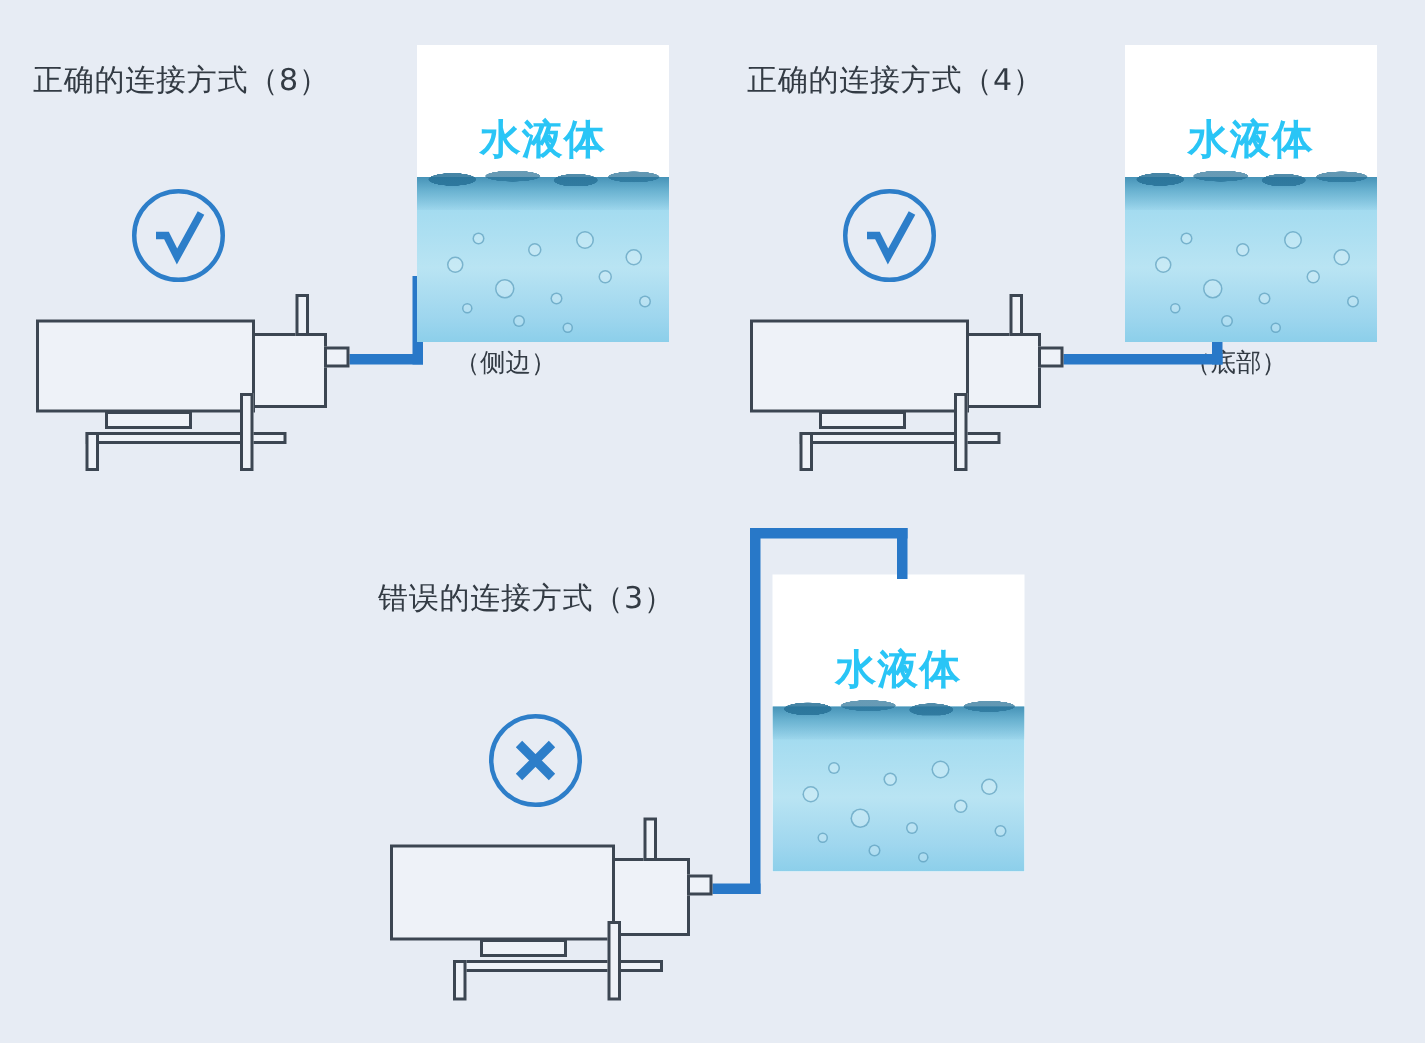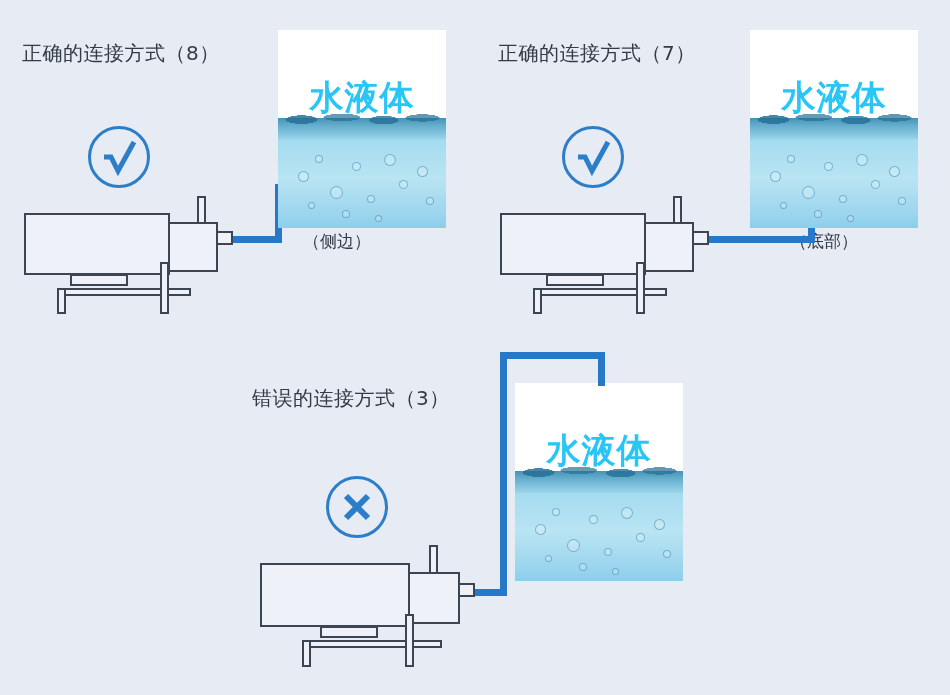--- a/index.html
+++ b/index.html
@@ -54,21 +54,21 @@
   
   .tank {
     position: absolute;
     overflow: hidden;
     background: #ffffff;
   }
   .tank-label {
     position: absolute;
     width: 100%;
     text-align: center;
-    font-size: 34px;
+    font-size: 27px;
     font-weight: 700;
     color: #29c5f6;
     z-index: 4;
     letter-spacing: 1px;
   }
   .water {
     position: absolute;
     left: 0;
     right: 0;
     bottom: 0;
@@ -185,21 +185,21 @@
       <div class="ln noz" style="left:216px; top:231px; width:17px; height:14px;"></div>
       <div class="ln foot" style="left:70px; top:274px; width:58px; height:12px;"></div>
       <div class="ln rail" style="left:57px; top:288px; width:134px; height:8px;"></div>
       <div class="ln leg" style="left:57px; top:288px; width:9px; height:26px;"></div>
       <div class="ln leg" style="left:160px; top:262px; width:9px; height:52px;"></div>
     </div>
   </div>
 
   <div class="panel">
 
-    <div class="panel-title" style="left:498px; top:40px;">正确的连接方式（7）</div>
+    <div class="panel-title" style="left:498px; top:40px;">正确的连接方式（4）</div>
 
     <div class="badge" style="left:562px; top:126px;">
       <svg width="56" height="56" viewBox="0 0 56 56">
         <path d="M13 28 L20 28 L27 42 L43 13" fill="none" stroke="#2d7ec9" stroke-width="5" stroke-linecap="butt" stroke-linejoin="miter"></path>
       </svg>
     </div>
 
     <div class="tank" style="left:750px; top:30px; width:168px; height:198px;">
       <div class="tank-label" style="top:45px;">水液体</div>
       <div class="water" style="height:110px;">

